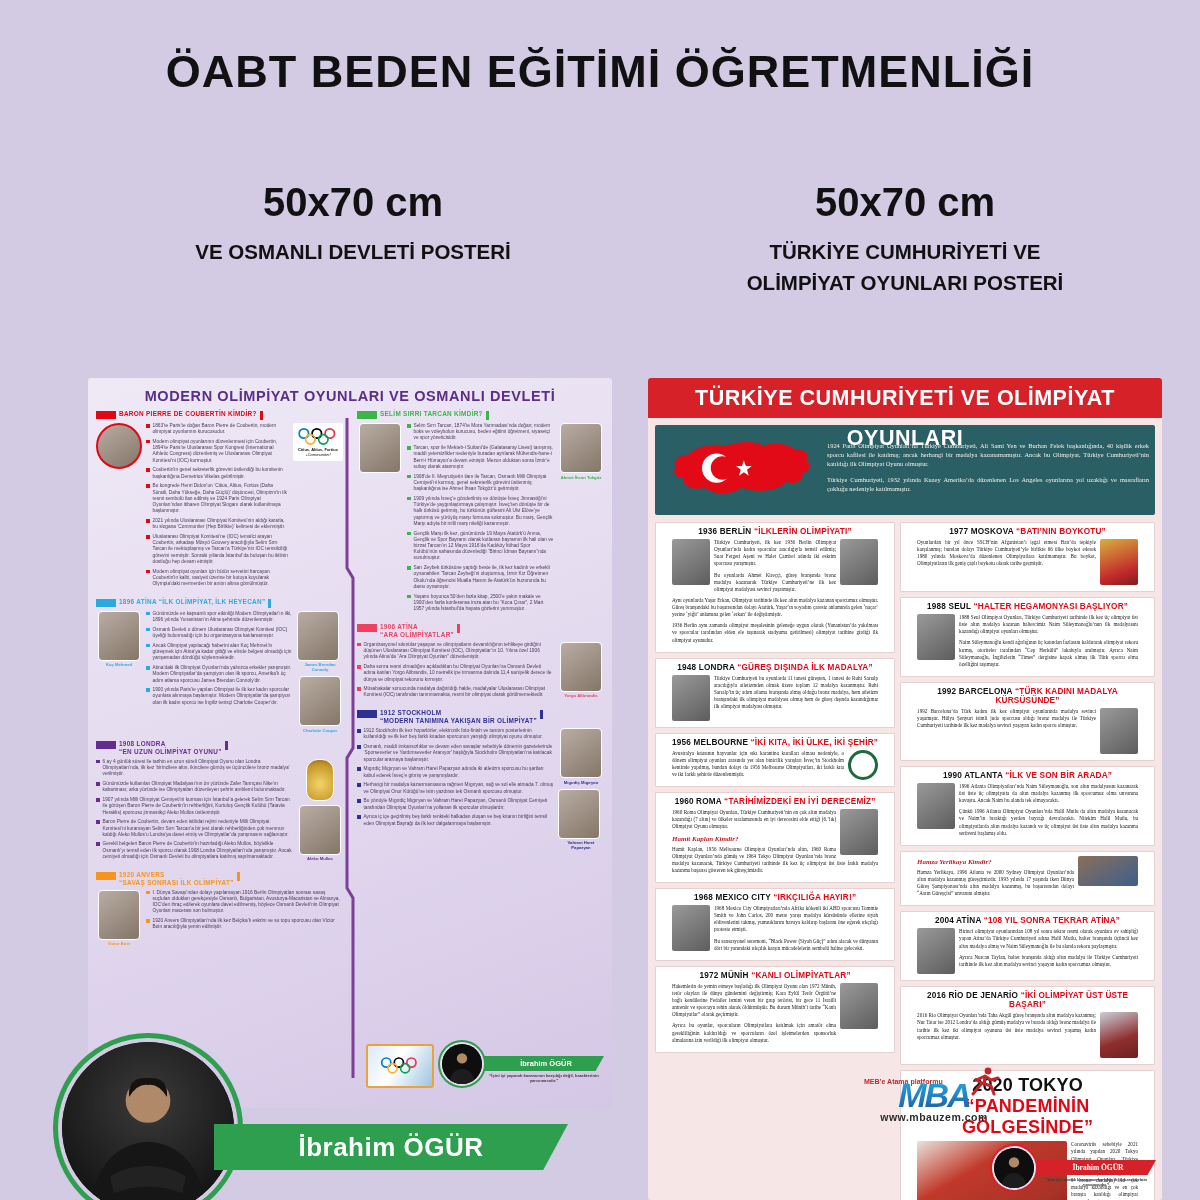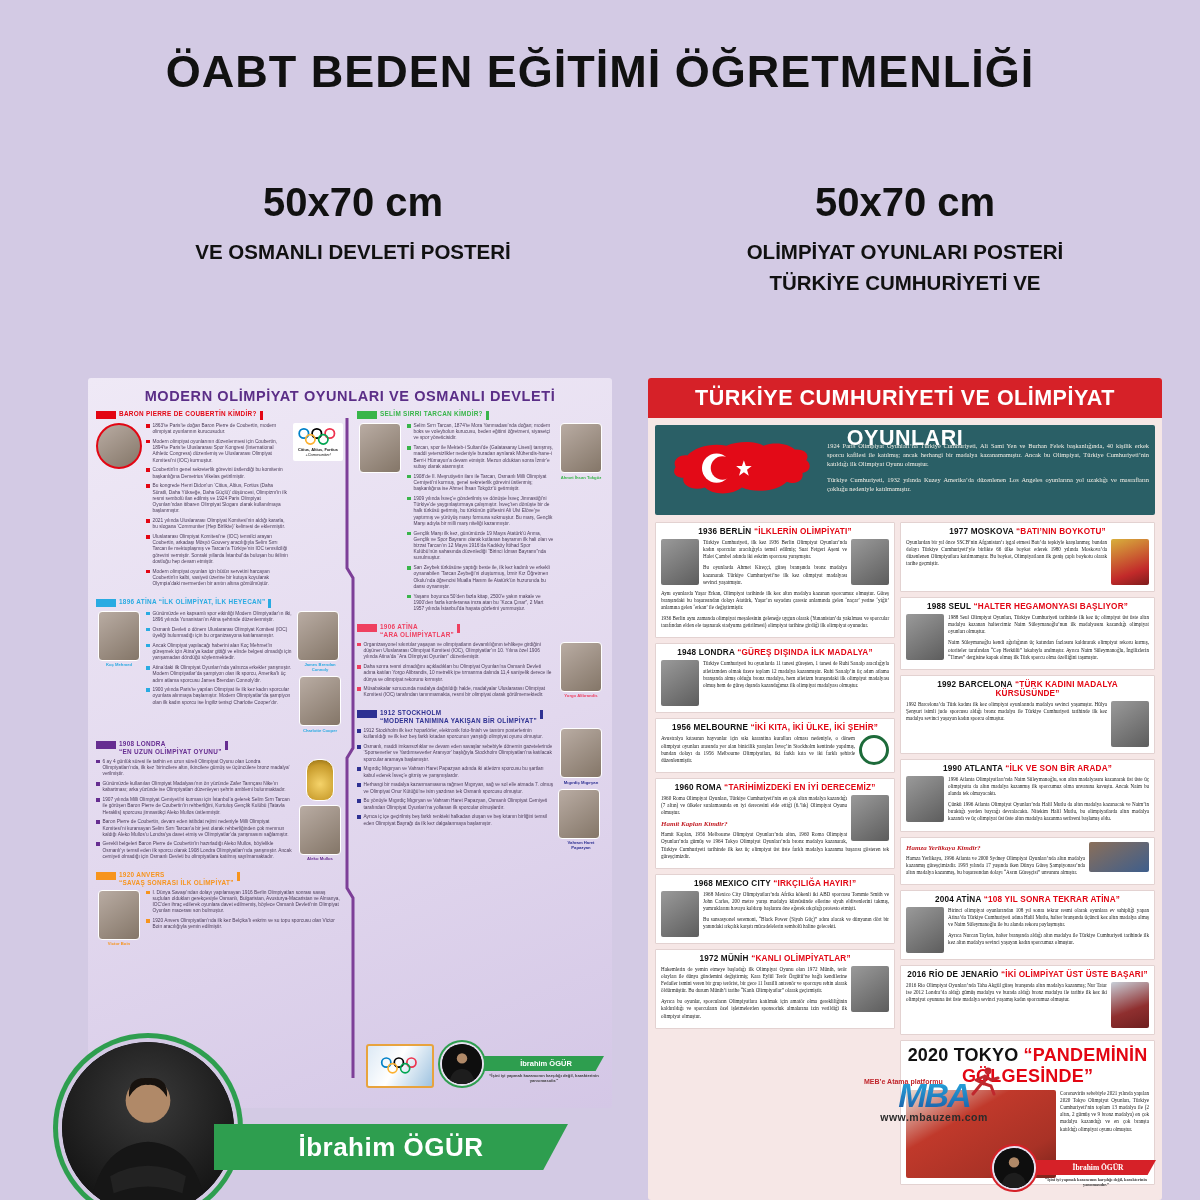--- a/index.html
+++ b/index.html
@@ -63,21 +63,21 @@
       font-family:"Liberation Serif",serif;}
   .rp-banner{background:#d62128;color:#fff;text-align:center;font-family:"Liberation Sans",sans-serif;
              font-weight:900;font-size:21.5px;letter-spacing:.5px;line-height:40px;height:40px;}
   .rp-intro{display:flex;gap:8px;background:#2a5f66;margin:7px;padding:6px;border-radius:2px;align-items:center;}
   .rp-map{flex:0 0 158px;}
   .rp-intro-text{color:#f3efe6;font-size:6.4px;line-height:1.45;text-align:justify;}
   .rp-intro-text p{margin:0 0 6px;}
   .rp-cols{display:flex;gap:5px;padding:0 7px;}
   .rp-col1{width:48.5%;}
   .rp-col2{width:51.5%;}
-  .rp-card{background:#fff;border:1px solid #e3d2d1;border-radius:1px;padding:4px 5px;
+  .rp-card{background:#fff;border:1px solid #e3d2d1;border-radius:1px;padding:4px 16px;
            margin-bottom:5px;display:flow-root;}
   .rp-head{text-align:center;font-family:"Liberation Sans",sans-serif;font-weight:900;
            font-size:8.2px;letter-spacing:.2px;margin-bottom:3px;}
   .rp-year{color:#111;}
   .rp-quote{color:#e30613;}
   .rp-big .rp-year{font-size:18px;}
   .rp-big .rp-quote{font-size:18px;}
   .rp-par{margin:0 0 4px;font-size:5.1px;line-height:1.4;text-align:justify;color:#222;}
   .rp-sub{font-size:7px;font-weight:700;font-style:italic;color:#c21d24;margin:2px 0 3px;}
   .rp-fig{background:linear-gradient(145deg,#9a9a9a,#5d5d5d);border-radius:2px;width:38px;height:46px;}
@@ -115,22 +115,22 @@
 
   <div class="product-label pl-left">
     <div class="size">50x70 cm</div>
     <div class="pname">
       <div>VE OSMANLI DEVLETİ POSTERİ</div>
     </div>
   </div>
   <div class="product-label pl-right">
     <div class="size">50x70 cm</div>
     <div class="pname">
+      <div>TÜRKİYE CUMHURİYETİ VE</div>
       <div>OLİMPİYAT OYUNLARI POSTERİ</div>
-      <div>TÜRKİYE CUMHURİYETİ VE</div>
     </div>
   </div>
 
   <section class="poster lp">
     <h2 class="lp-title">MODERN OLİMPİYAT OYUNLARI VE OSMANLI DEVLETİ</h2>
     <svg class="lp-divider" viewBox="0 0 14 660" preserveAspectRatio="none">
       <polyline points="4,0 4,150 10,160 10,330 4,340 4,470 10,480 10,660" fill="none" stroke="#7d3f98" stroke-width="3"></polyline>
     </svg>
     <div class="lp-cols" id="lp-cols">
         <div class="lp-col">

